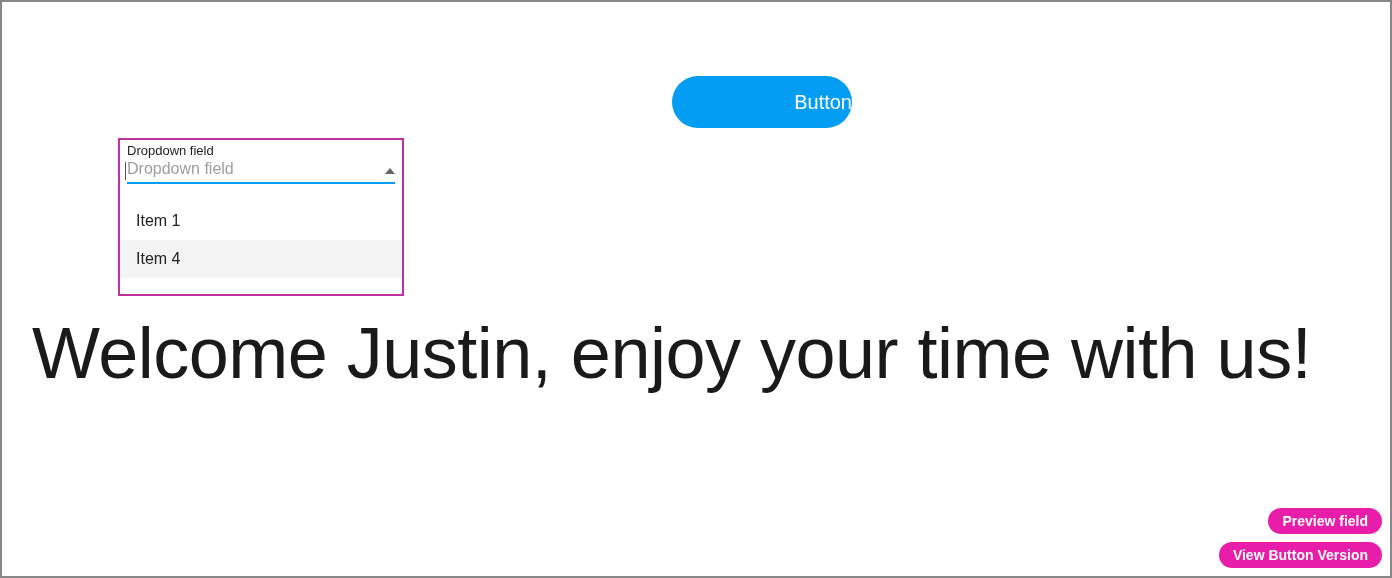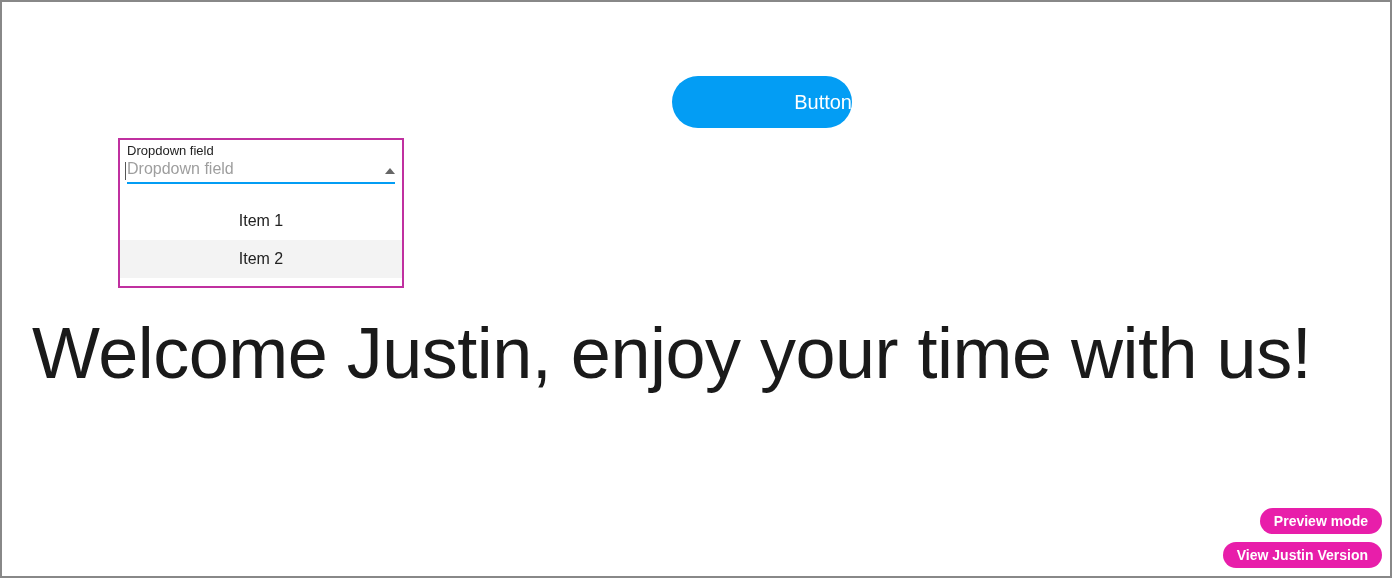--- a/index.html
+++ b/index.html
@@ -54,22 +54,21 @@
       padding-bottom: 4px;
       border-bottom: 2px solid #039df4;
     }
     .dropdown-placeholder {
       color: #9e9e9e;
       font-size: 16px;
       position: relative;
     }
     .dropdown-list {
       margin-top: 18px;
-      padding-bottom: 8px;
-      text-align: center;
+      padding-bottom: 16px;
     }
     .dropdown-item {
       padding: 10px 16px;
       font-size: 16px;
       color: #222;
       cursor: pointer;
       background: #fff;
     }
     .dropdown-item.hovered {
       background: #f3f3f3;
@@ -127,21 +126,21 @@
       <span>Dropdown field</span>
     </span>
     <span>
       <svg width="10" height="6" viewBox="0 0 10 6">
         <polygon points="0,6 10,6 5,0" fill="#666"></polygon>
       </svg>
     </span>
   </div>
   <div class="dropdown-list">
     <div class="dropdown-item">Item 1</div>
-    <div class="dropdown-item hovered">Item 2</div>
+    <div class="dropdown-item hovered">Item 4</div>
   </div>
 </div>
 
 <div class="welcome-text">Welcome Justin, enjoy your time with us!</div>
 
-<button class="pill-button pill-preview">Preview mode</button>
+<button class="pill-button pill-preview">Preview field</button>
 
-<button class="pill-button pill-publish">View Justin Version</button>
+<button class="pill-button pill-publish">View Button Version</button>
 
 </body></html>

